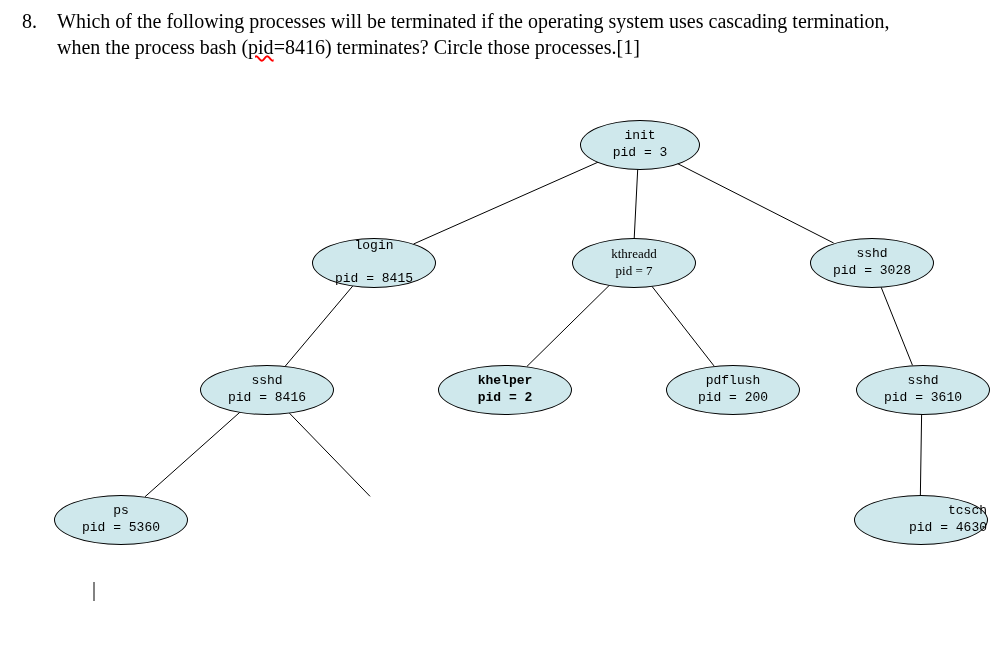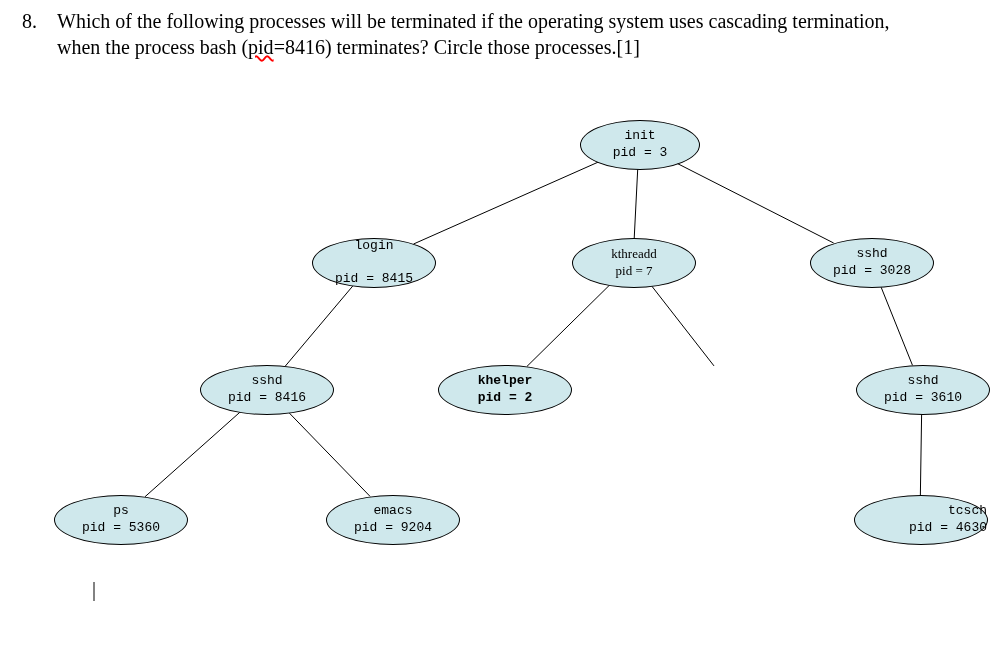--- a/index.html
+++ b/index.html
@@ -112,31 +112,31 @@
       <div>pid = 3028</div>
     </div>
     <div class="node" style="left: 200px; top: 275px; width: 132px; height: 48px;">
       <div>sshd</div>
       <div>pid = 8416</div>
     </div>
     <div class="node" style="left: 438px; top: 275px; width: 132px; height: 48px; font-weight: bold;">
       <div>khelper</div>
       <div>pid = 2</div>
     </div>
+    <div class="node" style="left: 666px; top: 275px; width: 132px; height: 48px;">
+      <div>pdflush</div>
+      <div>pid = 200</div>
+    </div>
     <div class="node" style="left: 856px; top: 275px; width: 132px; height: 48px;">
       <div>sshd</div>
       <div>pid = 3610</div>
     </div>
     <div class="node" style="left: 54px; top: 405px; width: 132px; height: 48px;">
       <div>ps</div>
       <div>pid = 5360</div>
-    </div>
-    <div class="node" style="left: 326px; top: 405px; width: 132px; height: 48px;">
-      <div>emacs</div>
-      <div>pid = 9204</div>
     </div>
     <div class="node" style="left: 854px; top: 405px; width: 132px; height: 48px; align-items: flex-end;">
       <div>tcsch</div>
       <div>pid = 4630</div>
     </div>
   </div>
 
 <div class="cursor-mark">|</div>
 
 </body></html>

